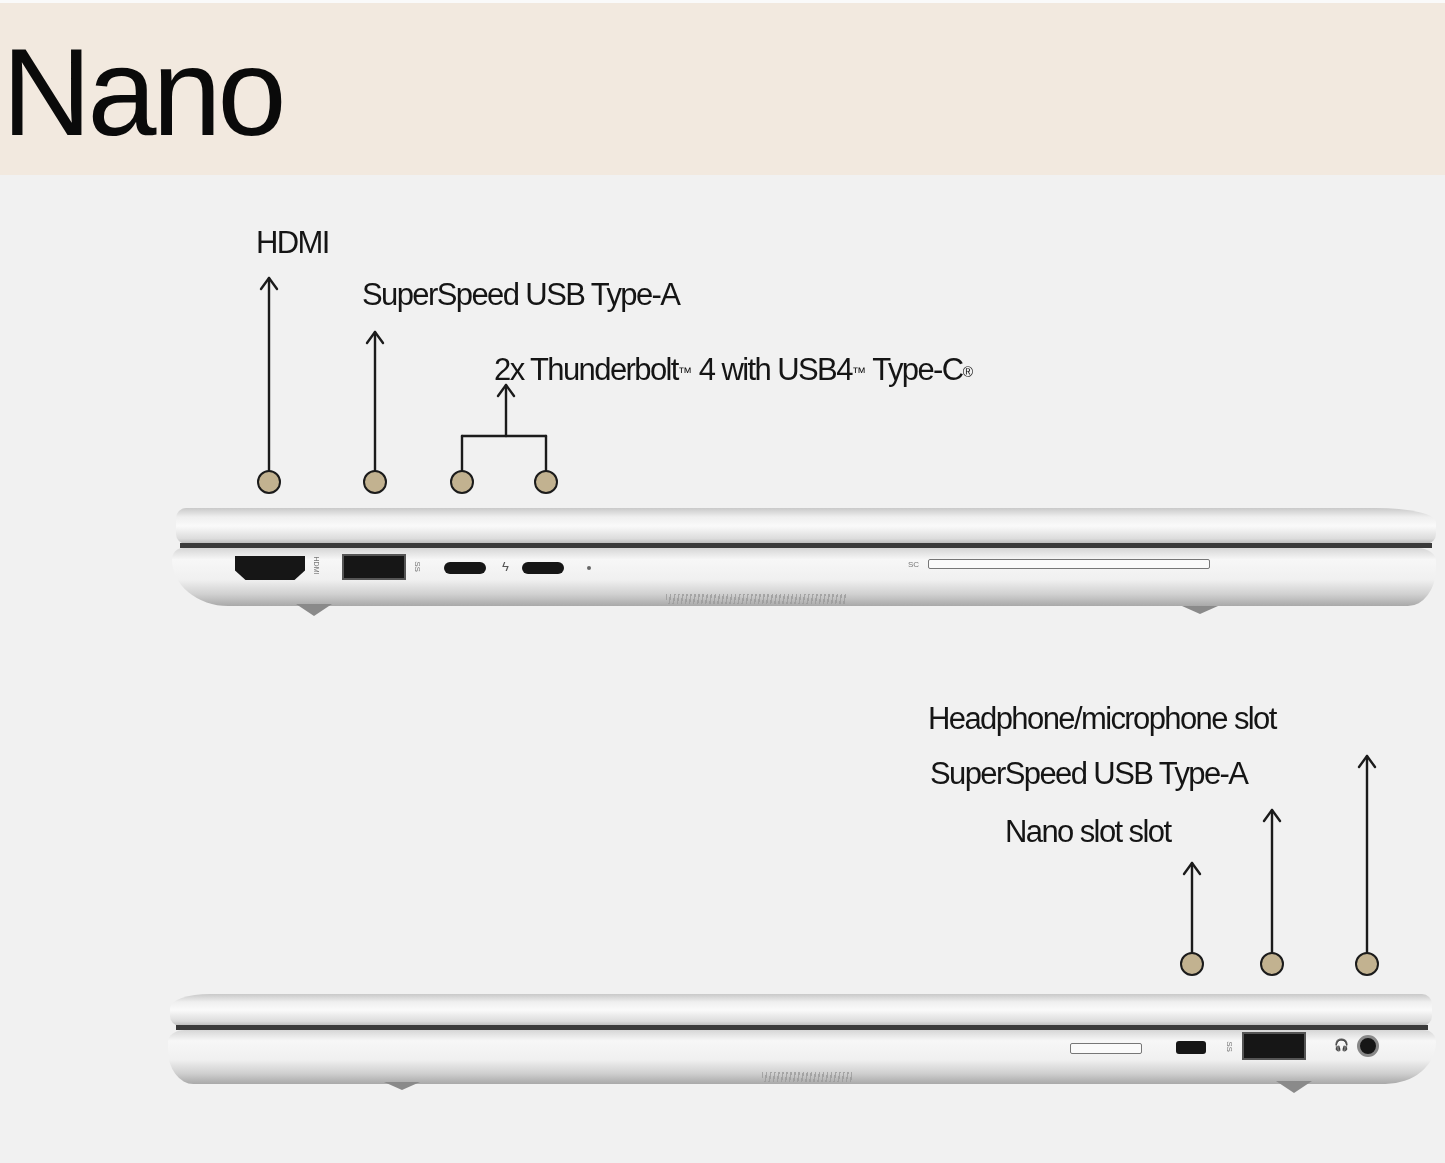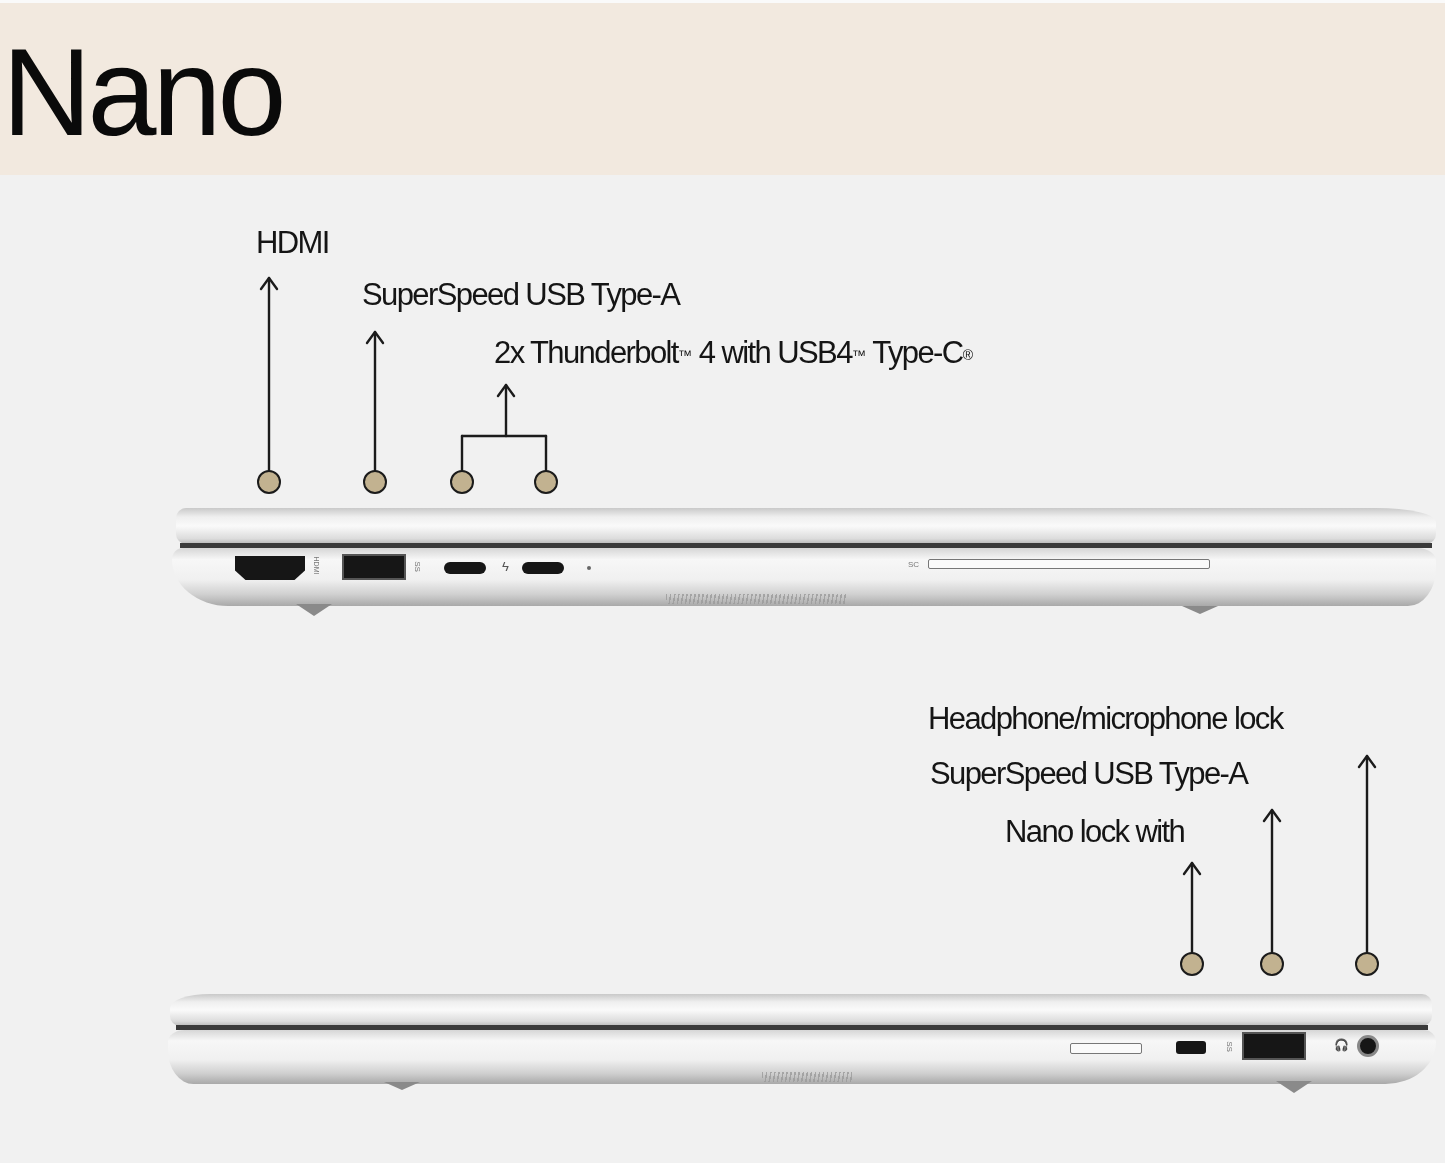--- a/index.html
+++ b/index.html
@@ -47,21 +47,21 @@
     <line x1="1272" y1="952" x2="1272" y2="810"></line>
     <polyline points="1264,821 1272,810 1280,821"></polyline>
 
     <line x1="1367" y1="952" x2="1367" y2="756"></line>
     <polyline points="1359,767 1367,756 1375,767"></polyline>
   </g>
 </svg>
 
 <div class="label" style="left:256px;top:225px;">HDMI</div>
 <div class="label" style="left:362px;top:277px;">SuperSpeed USB Type-A</div>
-<div class="label" style="left:494px;top:335px;">
+<div class="label" style="left:494px;top:352px;">
   <span>2x Thunderbolt</span><sup>™</sup><span> 4 with USB4</span><sup>™</sup><span> Type-C</span><sup>®</sup>
 </div>
 
 <div class="dot" style="left:257px;top:470px;"></div>
 <div class="dot" style="left:363px;top:470px;"></div>
 <div class="dot" style="left:450px;top:470px;"></div>
 <div class="dot" style="left:534px;top:470px;"></div>
 
 <div class="laptop" style="left:0;top:0;">
   <div class="lid" style="left:176px;top:508px;width:1260px;height:36px;"></div>
@@ -76,23 +76,23 @@
   <div class="port" style="left:342px;top:554px;width:64px;height:26px;border:2px solid #555;box-sizing:border-box;"></div>
   <div class="tiny" style="left:412px;top:562px;transform:rotate(90deg);">SS</div>
   <div class="port" style="left:444px;top:562px;width:42px;height:12px;border-radius:6px;"></div>
   <div class="tiny" style="left:502px;top:559px;font-size:13px;color:#555;">ϟ</div>
   <div class="port" style="left:522px;top:562px;width:42px;height:12px;border-radius:6px;"></div>
   <div class="port" style="left:587px;top:566px;width:4px;height:4px;border-radius:50%;background:#666;"></div>
   <div class="tiny" style="left:908px;top:560px;">SC</div>
   <div style="position:absolute;left:928px;top:559px;width:280px;height:8px;border:1.5px solid #777;border-radius:2px;background:#fafafa;"></div>
 </div>
 
-<div class="label" style="left:928px;top:701px;">Headphone/microphone lock</div>
+<div class="label" style="left:928px;top:701px;">Headphone/microphone slot</div>
 <div class="label" style="left:930px;top:756px;">SuperSpeed USB Type-A</div>
-<div class="label" style="left:1005px;top:814px;">Nano lock with</div>
+<div class="label" style="left:1005px;top:814px;">Nano slot slot</div>
 
 <div class="dot" style="left:1180px;top:952px;"></div>
 <div class="dot" style="left:1260px;top:952px;"></div>
 <div class="dot" style="left:1355px;top:952px;"></div>
 
 <div class="laptop" style="left:0;top:0;">
   <div class="lid" style="left:170px;top:994px;width:1262px;height:32px;border-radius:40px 10px 10px 10px / 14px 10px 10px 10px;"></div>
   <div class="gap" style="left:176px;top:1025px;width:1252px;"></div>
   <div class="base" style="left:168px;top:1030px;width:1268px;height:54px;border-radius:20px 14px 60px 30px / 14px 14px 50px 40px;"></div>
   <div class="foot" style="left:384px;top:1082px;border-top-width:8px;"></div>

